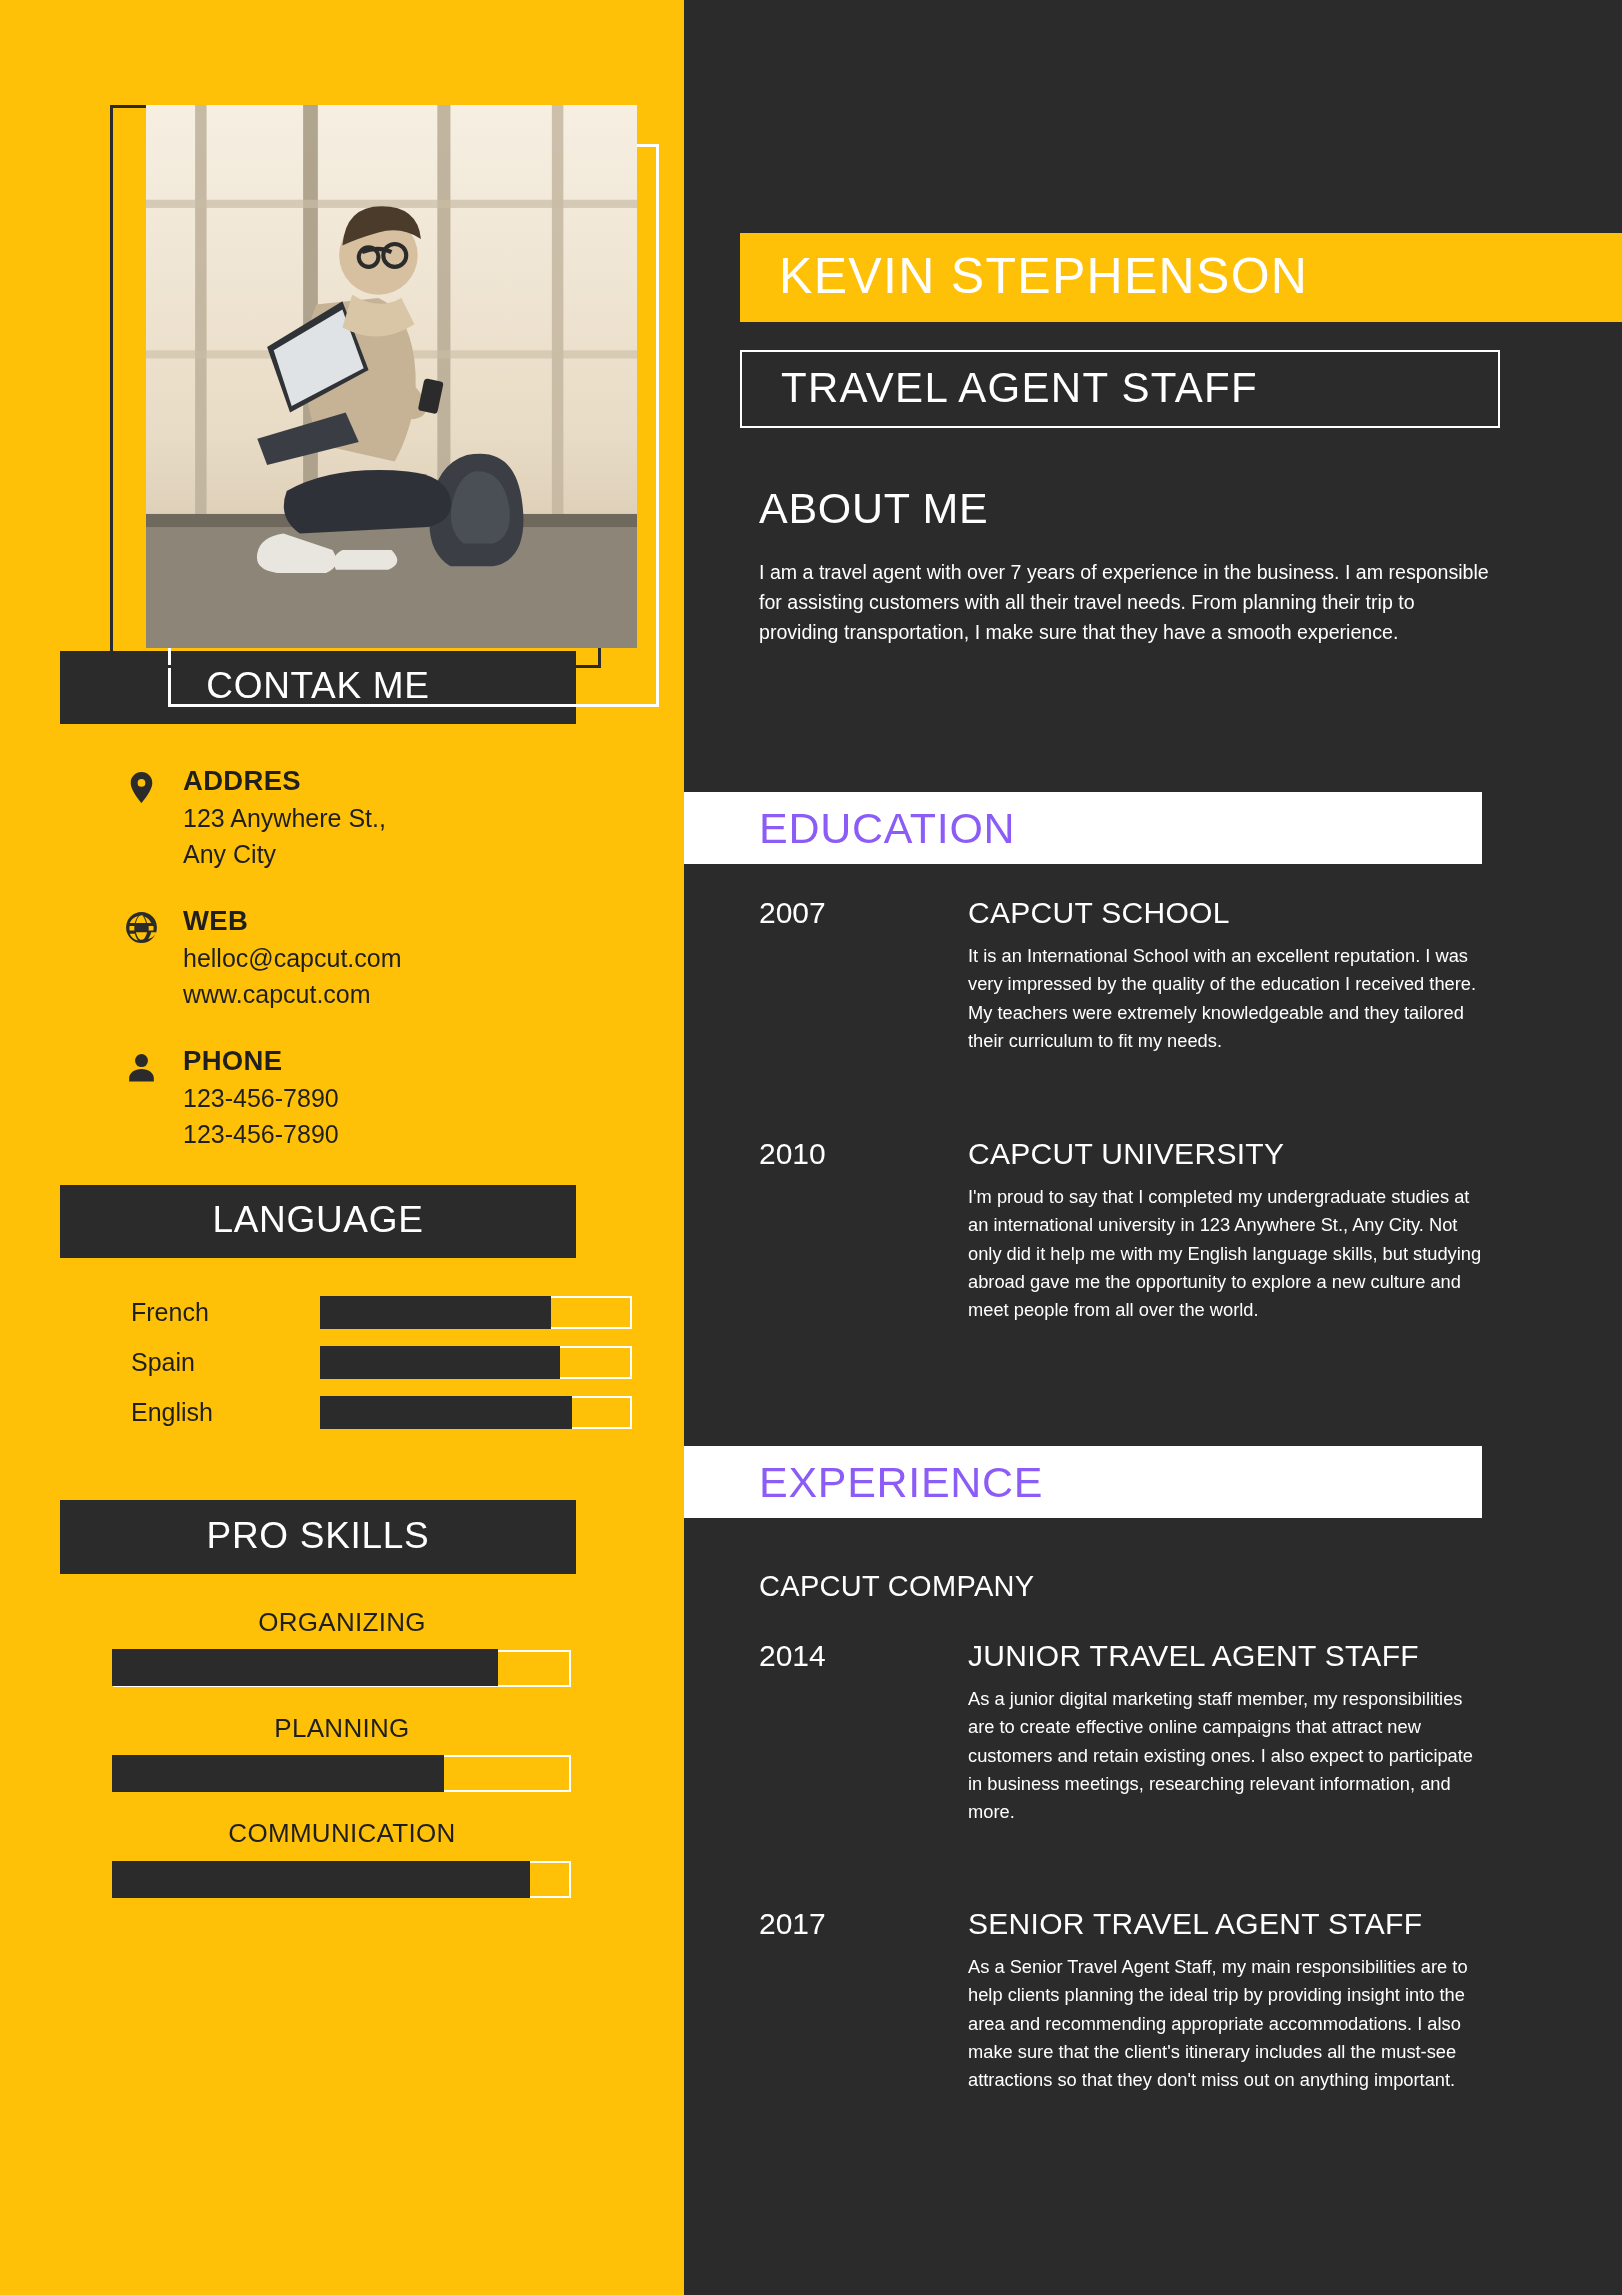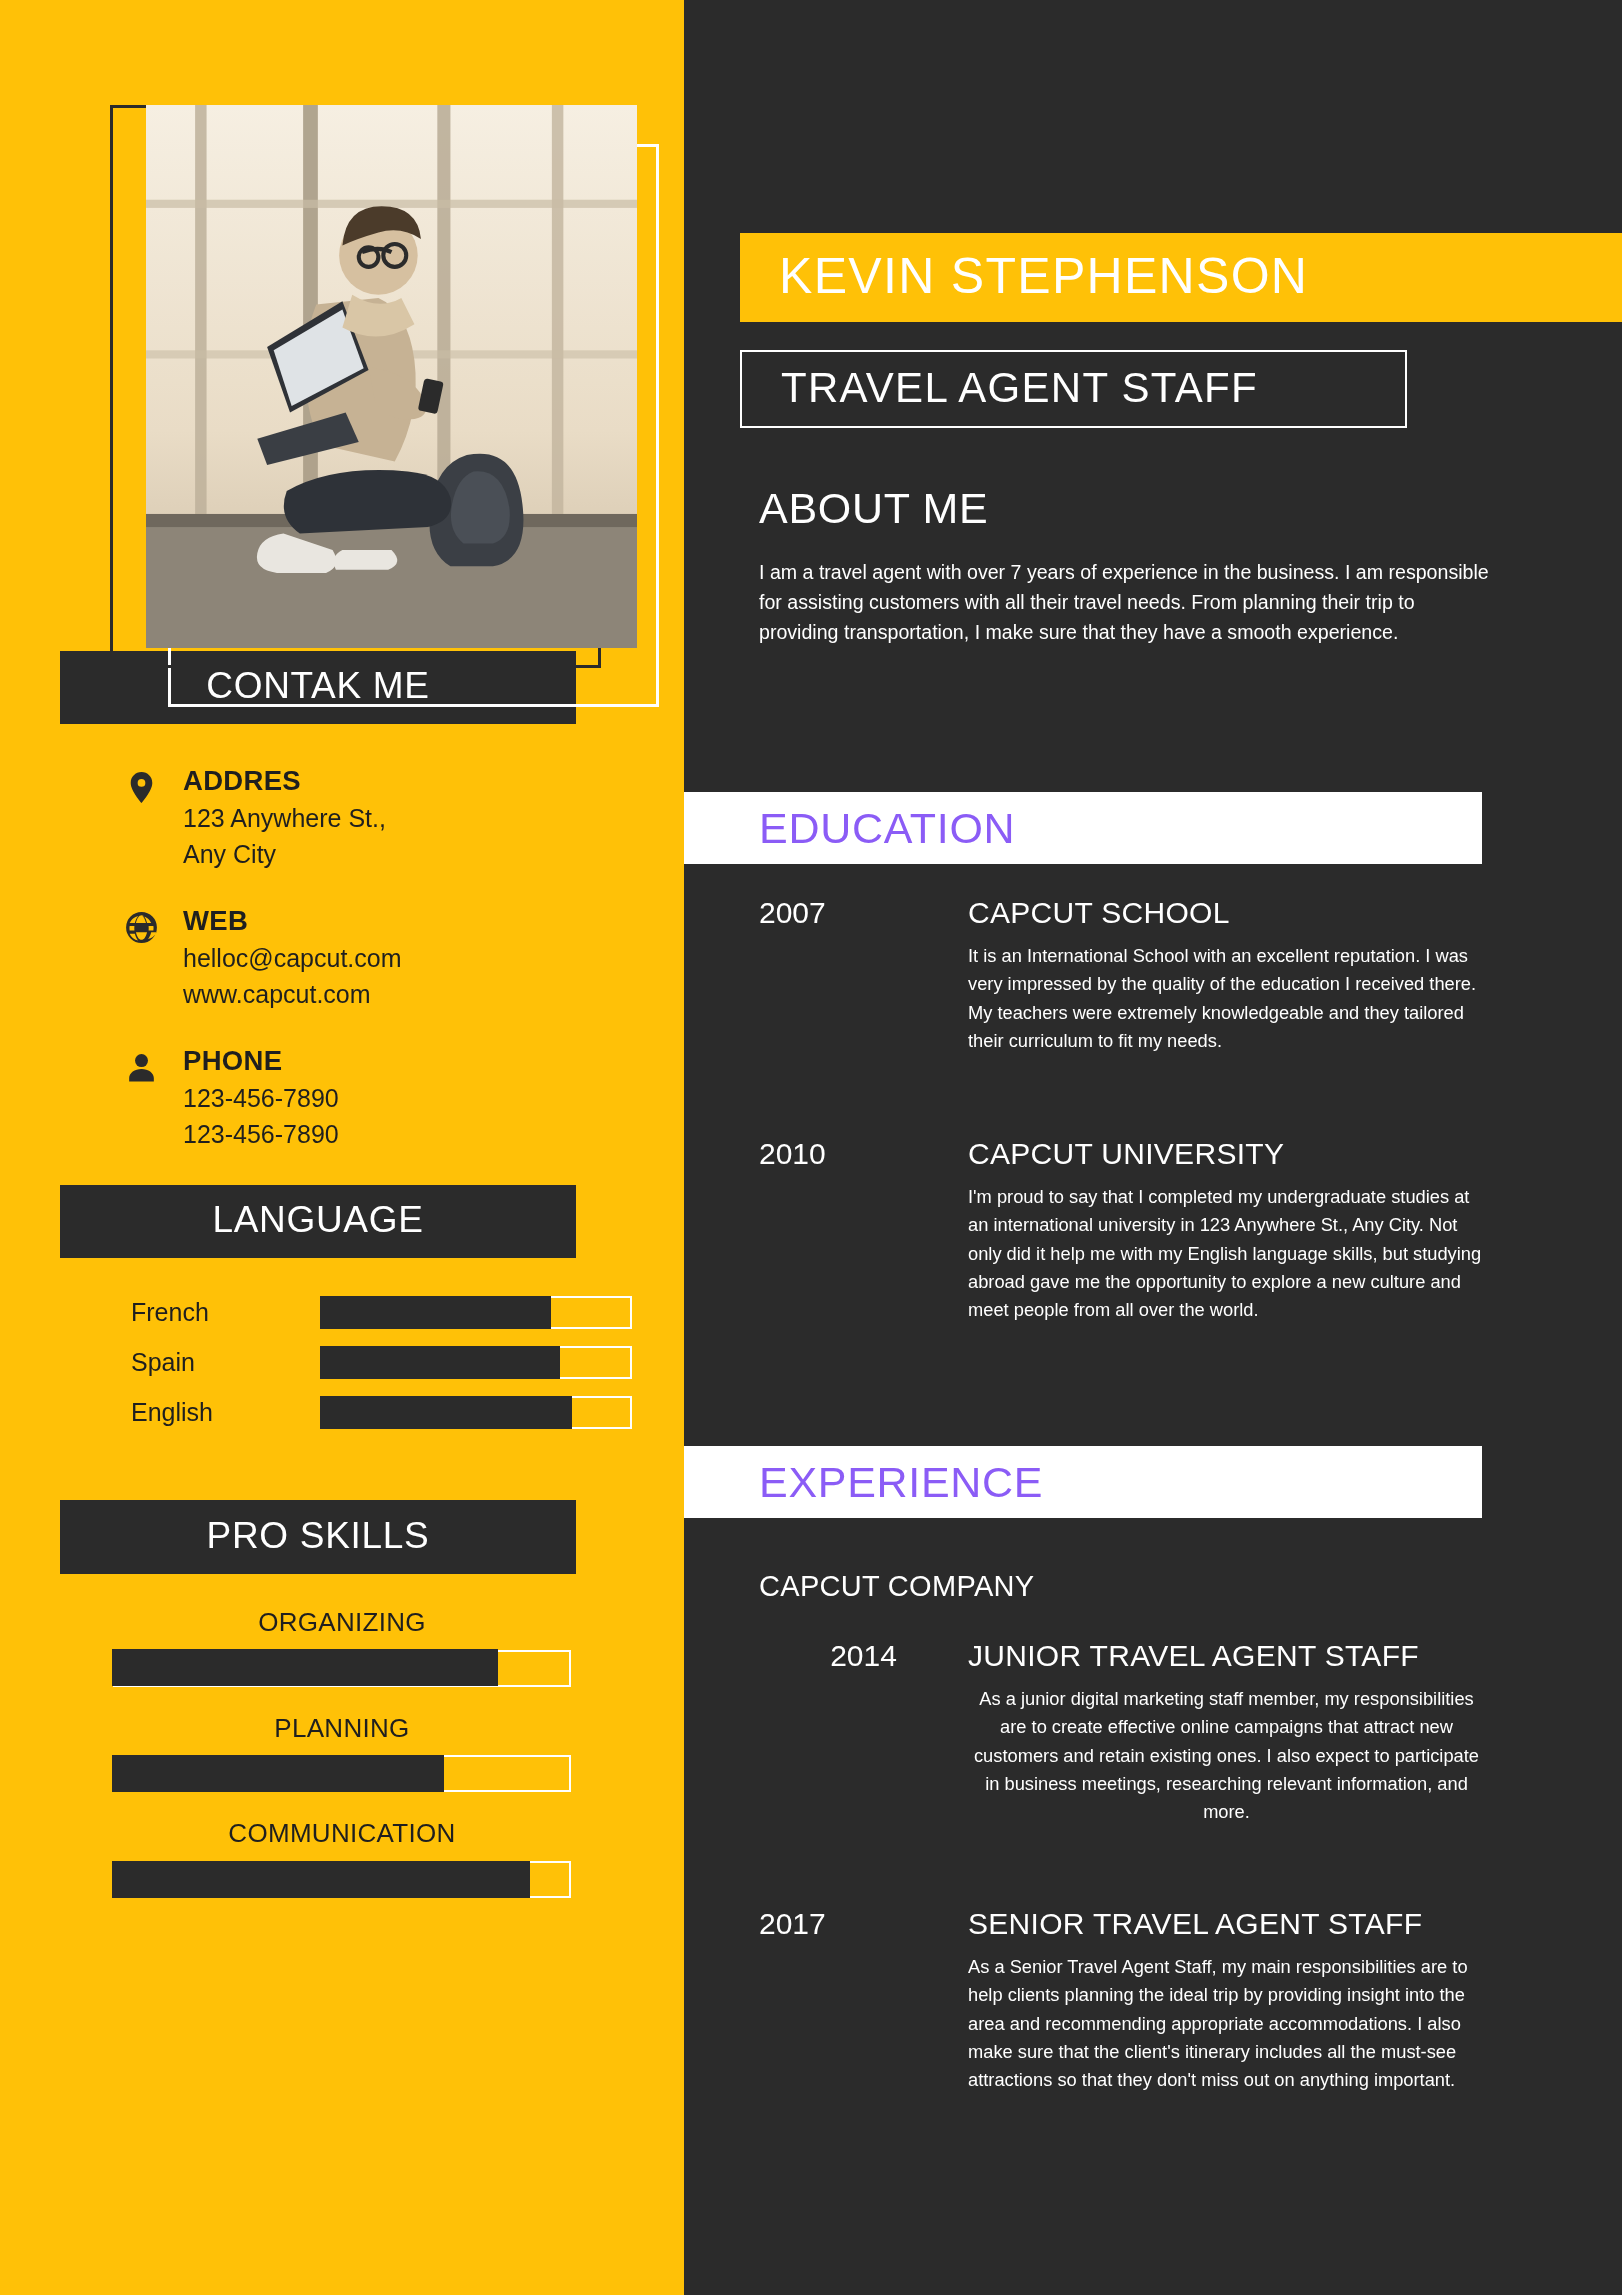--- a/index.html
+++ b/index.html
@@ -164,21 +164,21 @@
   }
   .name-bar .name {
     color: #ffffff;
     font-size: 50px;
     letter-spacing: 1.3px;
   }
   .role-box {
     position: absolute;
     left: 56px;
     top: 350px;
-    width: 667px;
+    width: 760px;
     border: 2.6px solid #ffffff;
     padding: 11.8px 0 14.4px 39px;
   }
   .role-box .role {
     color: #ffffff;
     font-size: 42px;
     letter-spacing: 1.3px;
   }
 
   .about {
@@ -440,21 +440,21 @@
       </div>
       <div class="entry-desc">I'm proud to say that I completed my undergraduate studies at an international university in 123 Anywhere St., Any City. Not only did it help me with my English language skills, but studying abroad gave me the opportunity to explore a new culture and meet people from all over the world.</div>
     </div>
 
     <div class="white-head exp-head">
       <span>EXPERIENCE</span>
     </div>
 
     <div class="company" style="top:1570px;">CAPCUT COMPANY</div>
 
-    <div class="entry" style="top:1639px;text-align:center;">
+    <div class="entry" style="top:1639px;">
       <div class="entry-top">
         <div class="entry-year">2014</div>
         <div class="entry-title">JUNIOR TRAVEL AGENT STAFF</div>
       </div>
       <div class="entry-desc">As a junior digital marketing staff member, my responsibilities are to create effective online campaigns that attract new customers and retain existing ones. I also expect to participate in business meetings, researching relevant information, and more.</div>
     </div>
 
     <div class="entry" style="top:1907px;">
       <div class="entry-top">
         <div class="entry-year">2017</div>

